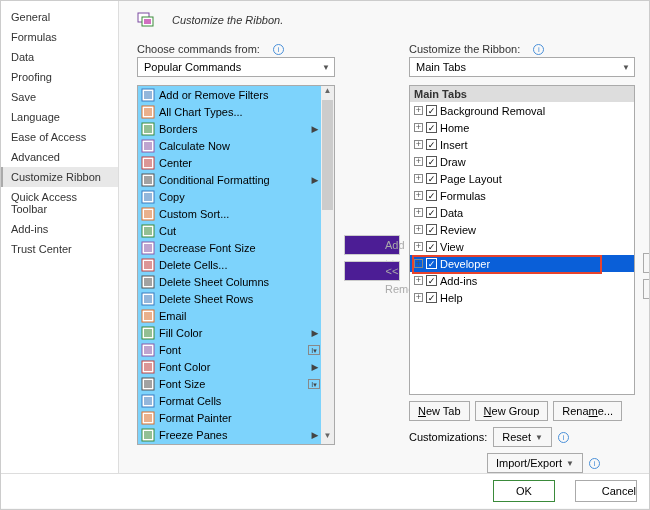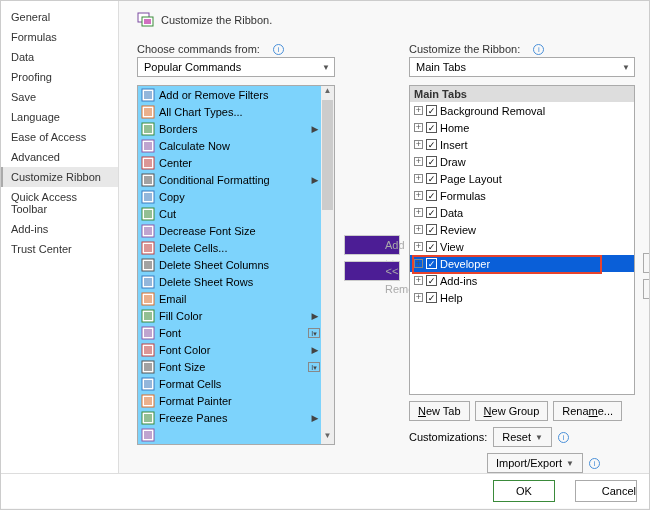--- a/index.html
+++ b/index.html
@@ -2,21 +2,21 @@
 <html><head>
 <meta charset="utf-8">
 <style>
   * { box-sizing: border-box; font-family: "Segoe UI", Arial, sans-serif; font-size: 11px; }
   body { margin: 0; background: #f8f8f8; width: 650px; height: 510px; overflow: hidden; border: 1px solid #ccc; }
   .wrap { display: flex; height: 472px; }
   .sidebar { width: 118px; background: #fff; border-right: 1px solid #ddd; padding: 6px 0; }
   .side-item { padding: 4px 10px; color: #333; cursor: default; }
   .side-item.sel { background: #e8e8e8; border-left: 2px solid #aaa; padding-left: 8px; }
   .main { flex: 1; padding: 10px 14px 8px 18px; position: relative; }
-  .hdr { display: flex; align-items: center; gap: 6px; color: #333; font-size: 15px; margin-bottom: 14px; }
+  .hdr { display: flex; align-items: center; gap: 17px; color: #333; font-size: 15px; margin-bottom: 14px; font-style: italic; }
   .hdr-icon { width: 18px; height: 18px; }
   .cols { display: flex; gap: 8px; }
   .col { display: flex; flex-direction: column; }
   .col-left { width: 198px; }
   .col-mid { width: 58px; display: flex; flex-direction: column; justify-content: center; gap: 6px; align-items: center; }
   .col-right { flex: 1; }
   .lbl-row { display: flex; align-items: center; gap: 13px; color: #333; margin-bottom: 2px; }
   .info { display:inline-flex; width:11px; height:11px; border:1px solid #4a90d9; border-radius:50%; color:#4a90d9; font-size:8px; align-items:center; justify-content:center; }
   .dropdown { border: 1px solid #aaa; background: #fff; height: 20px; display: flex; align-items: center; justify-content: space-between; padding: 0 4px 0 6px; margin-bottom: 8px; }
   .chev { font-size: 8px; color: #555; }
@@ -148,20 +148,29 @@
                   <svg viewBox="0 0 16 16">
                     <rect x="2" y="2" width="12" height="12" fill="#fff" stroke="#3a7abd"></rect>
                     <rect x="4" y="4" width="8" height="8" fill="#3a7abd" opacity="0.55"></rect>
                   </svg>
                 </span>
                 <span>Copy</span>
               </div>
               <div class="cmd-row">
                 <span class="cmd-icon">
                   <svg viewBox="0 0 16 16">
+                    <rect x="2" y="2" width="12" height="12" fill="#fff" stroke="#d96f2b"></rect>
+                    <rect x="4" y="4" width="8" height="8" fill="#d96f2b" opacity="0.55"></rect>
+                  </svg>
+                </span>
+                <span>Custom Sort...</span>
+              </div>
+              <div class="cmd-row">
+                <span class="cmd-icon">
+                  <svg viewBox="0 0 16 16">
                     <rect x="2" y="2" width="12" height="12" fill="#fff" stroke="#3a8a3a"></rect>
                     <rect x="4" y="4" width="8" height="8" fill="#3a8a3a" opacity="0.55"></rect>
                   </svg>
                 </span>
                 <span>Cut</span>
               </div>
               <div class="cmd-row">
                 <span class="cmd-icon">
                   <svg viewBox="0 0 16 16">
                     <rect x="2" y="2" width="12" height="12" fill="#fff" stroke="#8a5aa8"></rect>

